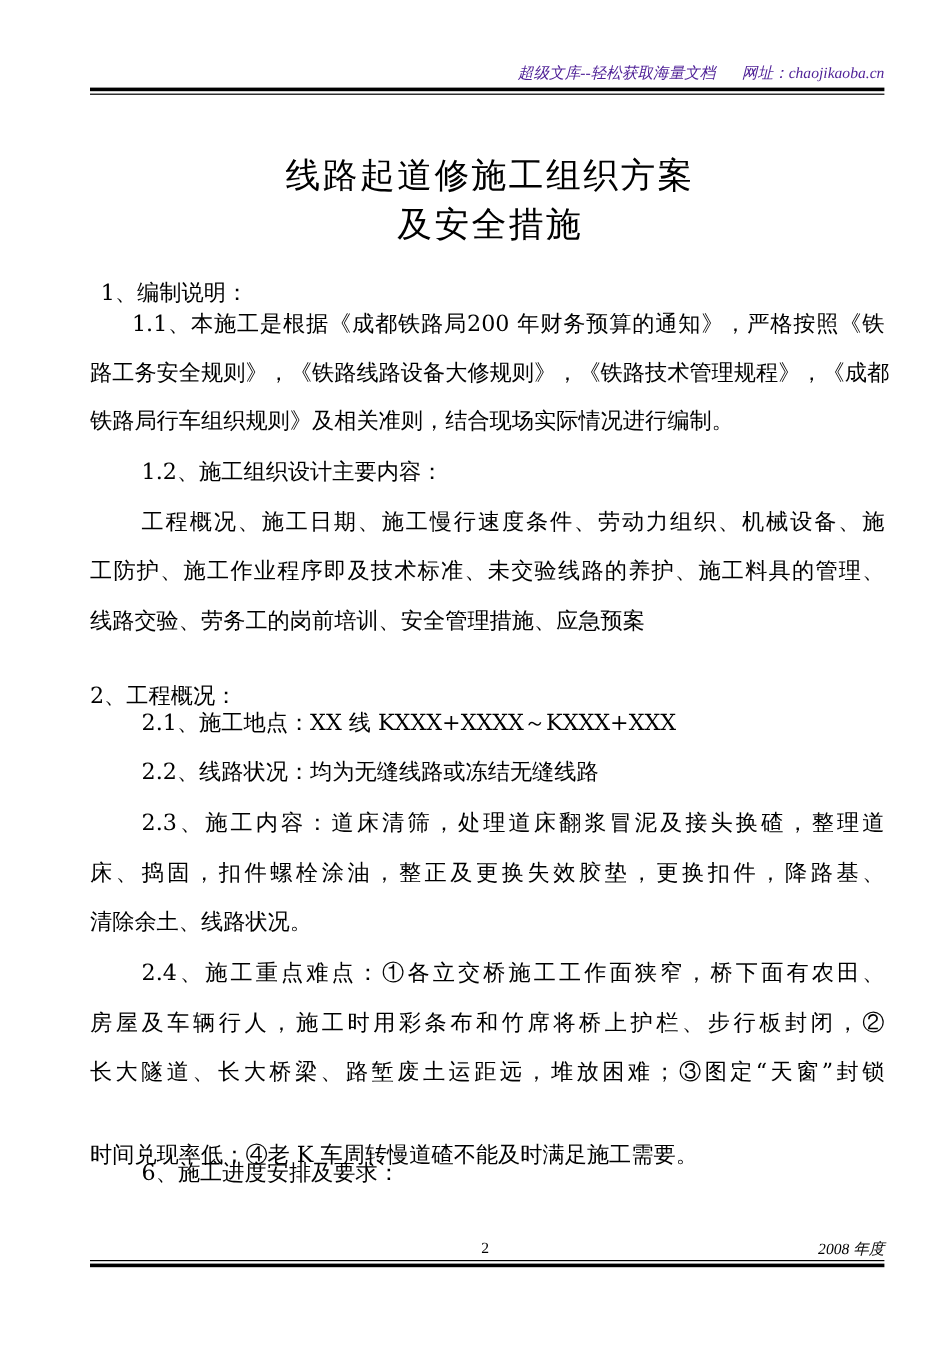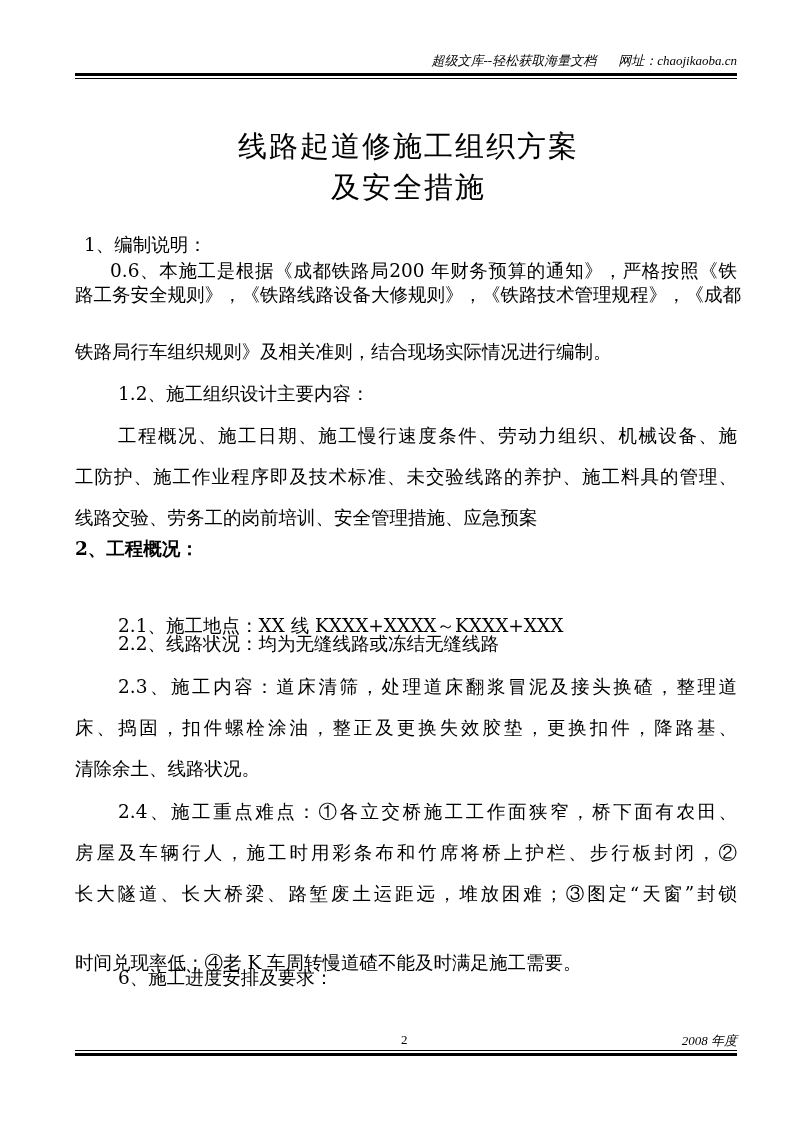--- a/index.html
+++ b/index.html
@@ -15,21 +15,21 @@
       color: #000;
       font-family: "DejaVu Serif", "Liberation Serif", serif;
     }
     .header-text {
       position: absolute;
       top: 52px;
       right: 56px;
       font-family: "Liberation Serif", serif;
       font-style: italic;
       font-size: 13px;
-      color: #000000;
+      color: #4c1d95;
       white-space: nowrap;
     }
     .header-text .gap { display: inline-block; width: 22px; }
     .rule-thick {
       position: absolute;
       left: 75px;
       width: 662px;
       height: 3px;
       background: #000;
     }
@@ -86,33 +86,33 @@
   <span>超级文库--轻松获取海量文档</span><span class="gap"></span><span>网址：chaojikaoba.cn</span>
 </div>
 <div class="rule-thick" style="top:73px;"></div>
 <div class="rule-thin" style="top:78px;"></div>
 
 <div class="title" style="top:132px;">线路起道修施工组织方案</div>
 <div class="title" style="top:173px;">及安全措施</div>
 
 <div class="line" style="top:219px; left:84px;margin-top:17px;">1、编制说明：</div>
 
-<div class="line justify" style="top:262px; left:110px; width:627px;">0.6、本施工是根据《成都铁路局200 年财务预算的通知》，严格按照《铁</div>
-<div class="line justify" style="top:286px;">路工务安全规则》，《铁路线路设备大修规则》，《铁路技术管理规程》，《成都</div>
+<div class="line justify" style="top:262px; left:110px; width:627px;">1.1、本施工是根据《成都铁路局200 年财务预算的通知》，严格按照《铁</div>
+<div class="line justify" style="top:303px;">路工务安全规则》，《铁路线路设备大修规则》，《铁路技术管理规程》，《成都</div>
 <div class="line" style="top:343px; left:75px;">铁路局行车组织规则》及相关准则，结合现场实际情况进行编制。</div>
 
 <div class="line" style="top:385px; left:118px;">1.2、施工组织设计主要内容：</div>
 
 <div class="line justify" style="top:427px; left:118px; width:619px;">工程概况、施工日期、施工慢行速度条件、劳动力组织、机械设备、施</div>
 <div class="line justify" style="top:468px;">工防护、施工作业程序即及技术标准、未交验线路的养护、施工料具的管理、</div>
 <div class="line" style="top:509px; left:75px;">线路交验、劳务工的岗前培训、安全管理措施、应急预案</div>
 
-<div class="line" style="top:540px; left:75px;font-weight:bold;">2、工程概况：</div>
+<div class="line" style="top:572px; left:75px;">2、工程概况：</div>
 
-<div class="line" style="top:594px; left:118px;margin-top:23px;">2.1、施工地点：XX 线 KXXX+XXXX～KXXX+XXX</div>
+<div class="line" style="top:594px; left:118px;">2.1、施工地点：XX 线 KXXX+XXXX～KXXX+XXX</div>
 <div class="line" style="top:635px; left:118px;">2.2、线路状况：均为无缝线路或冻结无缝线路</div>
 
 <div class="line justify" style="top:678px; left:118px; width:619px;">2.3、施工内容：道床清筛，处理道床翻浆冒泥及接头换碴，整理道</div>
 <div class="line justify" style="top:719px;">床、捣固，扣件螺栓涂油，整正及更换失效胶垫，更换扣件，降路基、</div>
 <div class="line" style="top:760px; left:75px;">清除余土、线路状况。</div>
 
 <div class="line justify" style="top:803px; left:118px; width:619px;">2.4、施工重点难点：①各立交桥施工工作面狭窄，桥下面有农田、</div>
 <div class="line justify" style="top:844px;">房屋及车辆行人，施工时用彩条布和竹席将桥上护栏、步行板封闭，②</div>
 <div class="line justify" style="top:885px;">长大隧道、长大桥梁、路堑废土运距远，堆放困难；③图定“天窗”封锁</div>
 <div class="line" style="top:954px; left:75px;">时间兑现率低；④老 K 车周转慢道碴不能及时满足施工需要。</div>

